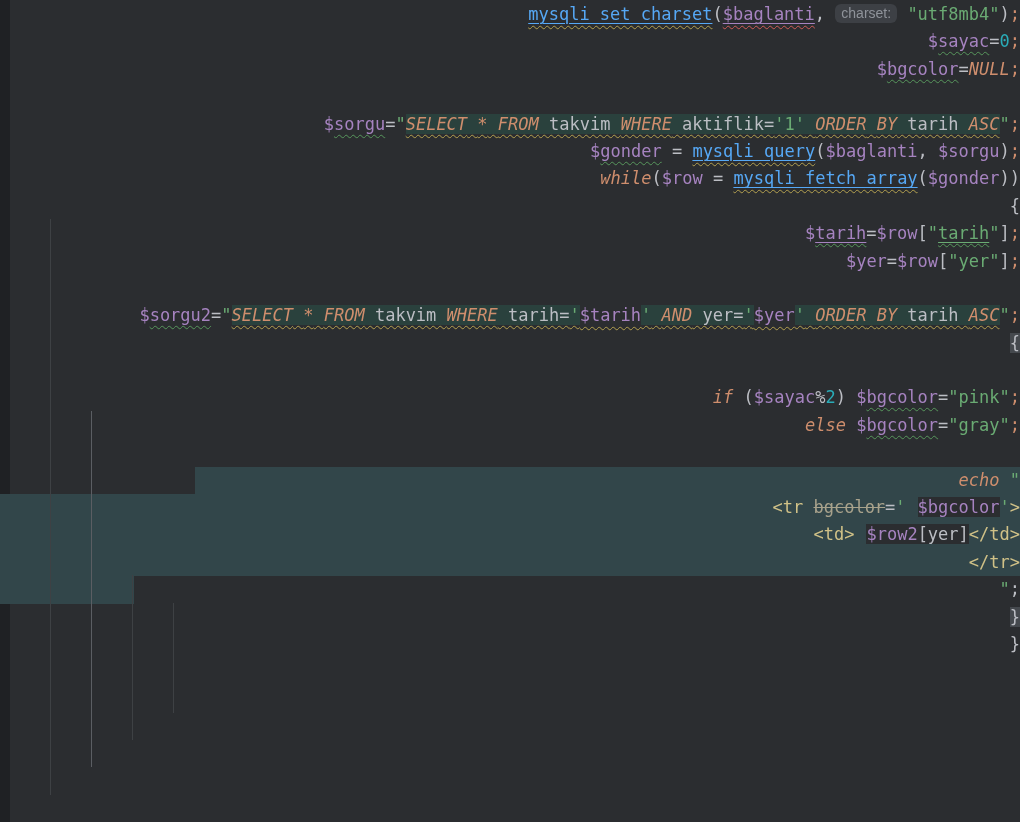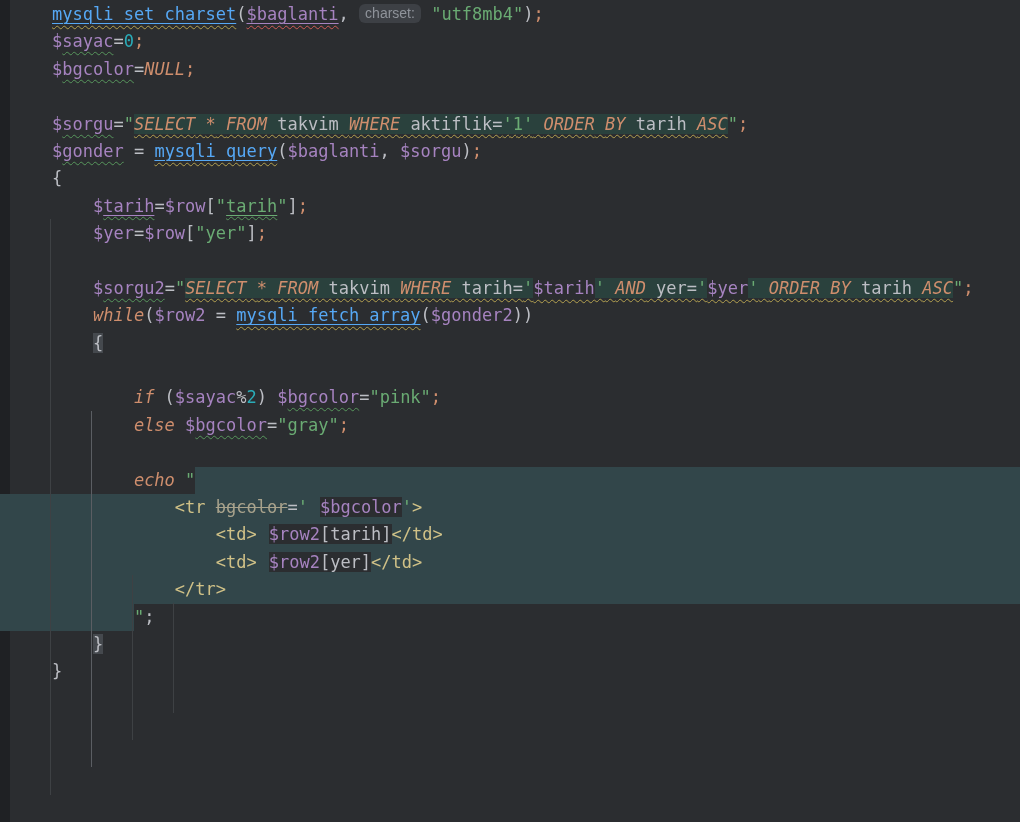--- a/index.html
+++ b/index.html
@@ -10,21 +10,21 @@
     --wavyG:#57965c; --wavyY:#b3a04f; --wavyR:#cf5b56;
     --bracebox:#45494e; --guide:#3e4144; --guideActive:#5b5e63;
   }
   html,body{margin:0;padding:0;background:#1f2124;}
   .screen{position:relative;width:1020px;height:822px;overflow:hidden;
     background:var(--bg);
     font-family:"DejaVu Sans Mono","Liberation Mono",monospace;
     font-size:17px;color:var(--fg);}
   .left-edge{position:absolute;left:0;top:0;width:10px;height:822px;background:var(--edge);z-index:0;}
   .code{position:relative;z-index:1;padding-top:1px;}
-  .line{height:27.4px;line-height:27.4px;padding-left:52px;white-space:pre;}
+  .line{height:27.4px;line-height:27.4px;padding-left:52px;white-space:pre;text-align:right;}
   .bg-full{background:var(--sel);}
   .bg-echo{background:linear-gradient(90deg,transparent calc(52px + 14ch),var(--sel) calc(52px + 14ch));}
   .bg-close{background:linear-gradient(90deg,var(--sel) calc(52px + 8ch),transparent calc(52px + 8ch));}
   .d{color:var(--fg);}
   .k{color:var(--kw);font-style:italic;}
   .s{color:var(--str);}
   .v{color:var(--var);}
   .n{color:var(--num);}
   .sc{color:var(--sc);}
   .fn{color:var(--fn);}
@@ -49,34 +49,33 @@
 
 <div class="screen">
   <div class="left-edge"></div>
   <div class="code">
       <div class="line"><span class="wy"><span class="fn u">mysqli_set_charset</span></span><span class="d">(</span><span class="wr"><span class="v u">$baglanti</span></span><span class="d">, </span><span class="hint">charset:</span><span class="d"> </span><span class="s">"utf8mb4"</span><span class="d">)</span><span class="sc">;</span></div>
       <div class="line"><span class="v">$</span><span class="v wg">sayac</span><span class="d">=</span><span class="n">0</span><span class="sc">;</span></div>
       <div class="line"><span class="v">$</span><span class="v wg">bgcolor</span><span class="d">=</span><span class="k">NULL</span><span class="sc">;</span></div>
       <div class="line"></div>
       <div class="line"><span class="v">$</span><span class="v wg">sorgu</span><span class="d">=</span><span class="s">"</span><span class="sql"><span class="k">SELECT</span><span class="d"> </span><span class="k">*</span><span class="d"> </span><span class="k">FROM</span><span class="d"> takvim </span><span class="k">WHERE</span><span class="d"> aktiflik=</span><span class="s">'1'</span><span class="d"> </span><span class="k">ORDER</span><span class="d"> </span><span class="k">BY</span><span class="d"> tarih </span><span class="k">ASC</span></span><span class="s">"</span><span class="sc">;</span></div>
       <div class="line"><span class="v">$</span><span class="v wg">gonder</span><span class="d"> = </span><span class="wy"><span class="fn u">mysqli_query</span></span><span class="d">(</span><span class="v">$baglanti</span><span class="d">, </span><span class="v">$sorgu</span><span class="d">)</span><span class="sc">;</span></div>
+      <div class="line"><span class="k">while</span><span class="d">(</span><span class="v">$row</span><span class="d"> = </span><span class="wy"><span class="fn u">mysqli_fetch_array</span></span><span class="d">(</span><span class="v">$gonder</span><span class="d">))</span></div>
       <div class="line"><span class="d">{</span></div>
       <div class="line"><span class="d">    </span><span class="v">$</span><span class="wg"><span class="v u">tarih</span></span><span class="d">=</span><span class="v">$row</span><span class="d">[</span><span class="s">"</span><span class="wg"><span class="s u">tarih</span></span><span class="s">"</span><span class="d">]</span><span class="sc">;</span></div>
       <div class="line"><span class="d">    </span><span class="v">$yer</span><span class="d">=</span><span class="v">$row</span><span class="d">[</span><span class="s">"yer"</span><span class="d">]</span><span class="sc">;</span></div>
       <div class="line"></div>
       <div class="line"><span class="d">    </span><span class="v">$</span><span class="v wg">sorgu2</span><span class="d">=</span><span class="s">"</span><span class="sql"><span class="k">SELECT</span><span class="d"> </span><span class="k">*</span><span class="d"> </span><span class="k">FROM</span><span class="d"> takvim </span><span class="k">WHERE</span><span class="d"> tarih=</span><span class="s">'</span></span><span class="wy"><span class="v">$tarih</span></span><span class="sql"><span class="s">'</span><span class="d"> </span><span class="k">AND</span><span class="d"> yer=</span><span class="s">'</span></span><span class="wy"><span class="v">$yer</span></span><span class="sql"><span class="s">'</span><span class="d"> </span><span class="k">ORDER</span><span class="d"> </span><span class="k">BY</span><span class="d"> tarih </span><span class="k">ASC</span></span><span class="s">"</span><span class="sc">;</span></div>
-      <div class="line"><span class="d">    </span><span class="k">while</span><span class="d">(</span><span class="v">$row2</span><span class="d"> = </span><span class="wy"><span class="fn u">mysqli_fetch_array</span></span><span class="d">(</span><span class="v">$gonder2</span><span class="d">))</span></div>
       <div class="line"><span class="d">    </span><span class="d bracebox">{</span></div>
       <div class="line"></div>
       <div class="line"><span class="d">        </span><span class="k">if</span><span class="d"> (</span><span class="v">$sayac</span><span class="d">%</span><span class="n">2</span><span class="d">) </span><span class="v">$</span><span class="v wg">bgcolor</span><span class="d">=</span><span class="s">"pink"</span><span class="sc">;</span></div>
       <div class="line"><span class="d">        </span><span class="k">else</span><span class="d"> </span><span class="v">$</span><span class="v wg">bgcolor</span><span class="d">=</span><span class="s">"gray"</span><span class="sc">;</span></div>
       <div class="line"></div>
       <div class="line bg-echo"><span class="d">        </span><span class="k">echo</span><span class="d"> </span><span class="s">"</span></div>
       <div class="line bg-full"><span class="d">            </span><span class="tag">&lt;tr</span><span class="d"> </span><span class="dep">bgcolor</span><span class="d">=</span><span class="s">'</span><span class="v codebox">$bgcolor</span><span class="s">'</span><span class="tag">&gt;</span></div>
-      <div class="line bg-full"><span class="d">                </span><span class="tag">&lt;td&gt;</span><span class="codebox"><span class="v">$row2</span><span class="d">[tarih]</span></span><span class="tag">&lt;/td&gt;</span></div>
       <div class="line bg-full"><span class="d">                </span><span class="tag">&lt;td&gt;</span><span class="codebox"><span class="v">$row2</span><span class="d">[yer]</span></span><span class="tag">&lt;/td&gt;</span></div>
       <div class="line bg-full"><span class="d">            </span><span class="tag">&lt;/tr&gt;</span></div>
       <div class="line bg-close"><span class="d">        </span><span class="s">"</span><span class="d">;</span></div>
       <div class="line"><span class="d">    </span><span class="d bracebox">}</span></div>
       <div class="line"><span class="d">}</span></div>
     </div>
   <div class="guide" style="left:50px;top:219px;height:576px;"></div>
   <div class="guide active" style="left:91px;top:411px;height:356px;"></div>
   <div class="guide" style="left:132px;top:575px;height:165px;"></div>
   <div class="guide" style="left:173px;top:603px;height:110px;"></div>

